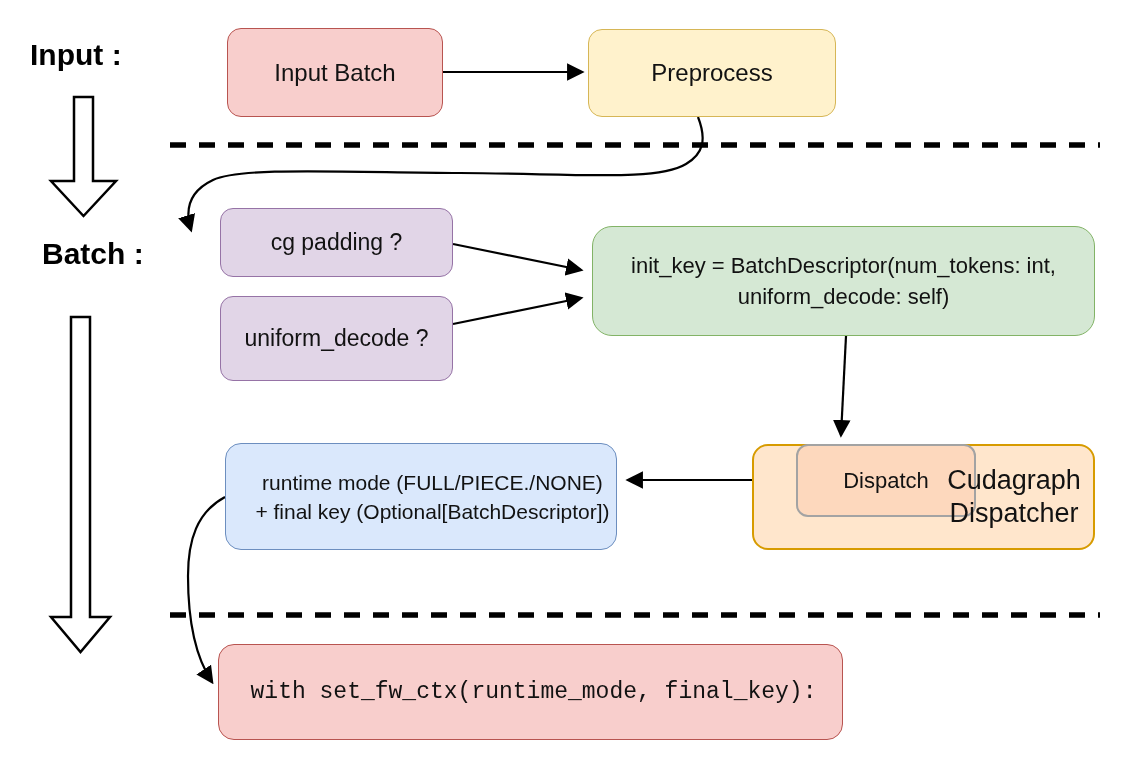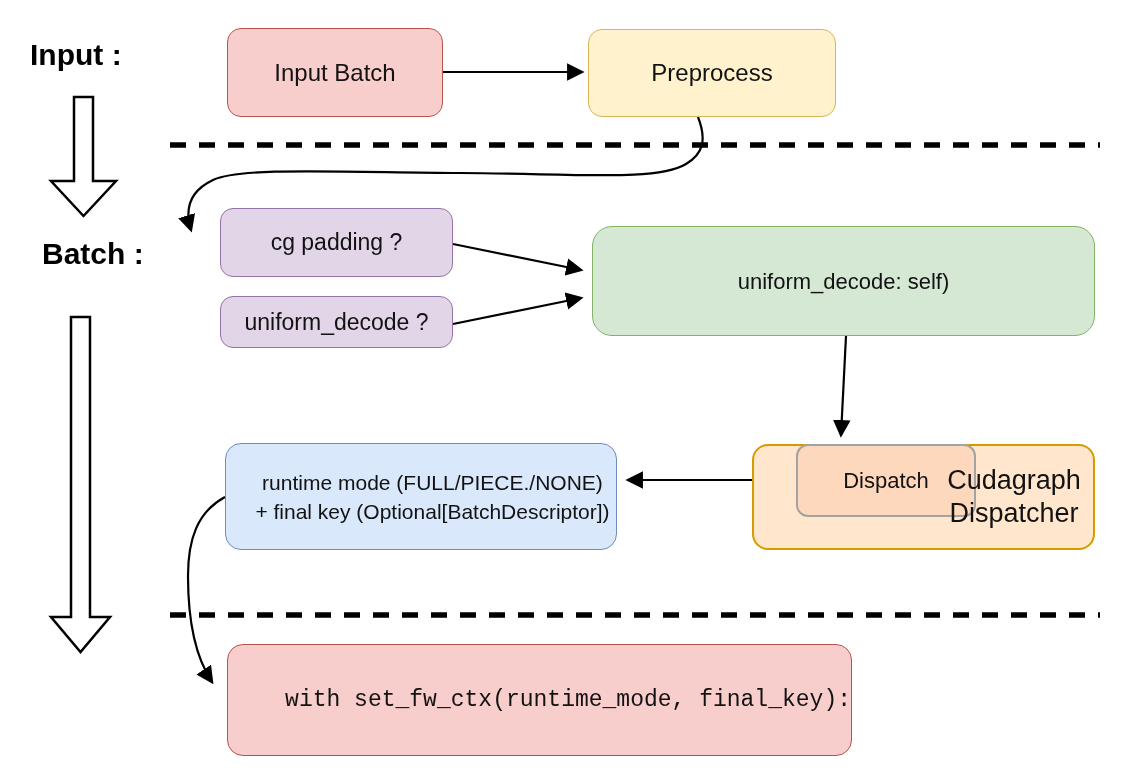--- a/index.html
+++ b/index.html
@@ -39,21 +39,21 @@
     left:588px;top:29px;width:248px;height:88px;
     background:#fff2cc;border:1.8px solid #d6b656;border-radius:14px;
     font-size:24px;
   }
   .n-cg-padding{
     left:220px;top:208px;width:233px;height:69px;
     background:#e1d5e7;border:1.8px solid #9673a6;border-radius:13px;
     font-size:23px;
   }
   .n-uniform-decode{
-    left:220px;top:296px;width:233px;height:52px;
+    left:220px;top:296px;width:233px;height:85px;
     background:#e1d5e7;border:1.8px solid #9673a6;border-radius:13px;
     font-size:23px;
   }
   .n-init-key{
     left:592px;top:226px;width:503px;height:110px;
     background:#d5e8d4;border:1.8px solid #82b366;border-radius:20px;
     font-size:22px;line-height:31px;
   }
   .n-cudagraph-outer{
     left:752px;top:444px;width:343px;height:106px;
@@ -68,23 +68,23 @@
     position:absolute;left:933px;top:462px;width:162px;height:70px;
     display:flex;flex-direction:column;justify-content:center;
     font-size:27px;line-height:33px;text-align:center;
   }
   .n-runtime{
     left:225px;top:443px;width:392px;height:107px;
     background:#dae8fc;border:1.8px solid #6c8ebf;border-radius:16px;
     font-size:21px;line-height:29px;padding-left:23px;
   }
   .n-code{
-    left:227px;top:644px;width:625px;height:112px;
+    left:218px;top:644px;width:625px;height:96px;
     background:#f8cecc;border:1.8px solid #b85450;border-radius:16px;
-    align-items:flex-end;
+    align-items:center;
     padding-left:6px;
     font-family:"Liberation Mono", monospace;
     font-size:23px;line-height:33px;
   }
   .n-code div{white-space:pre;}
 </style>
 </head>
 <body>
 
 <div id="canvas">
@@ -124,20 +124,21 @@
 
   <div class="node n-cg-padding">
     <div>cg padding ?</div>
   </div>
 
   <div class="node n-uniform-decode">
     <div>uniform_decode ?</div>
   </div>
 
   <div class="node n-init-key">
+    <div>init_key = BatchDescriptor(num_tokens: int,</div>
     <div>uniform_decode: self)</div>
   </div>
 
   <div class="node n-cudagraph-outer"></div>
 
   <div class="node n-dispatch">
     <div>Dispatch</div>
   </div>
 
   <div class="cudagraph-text">

